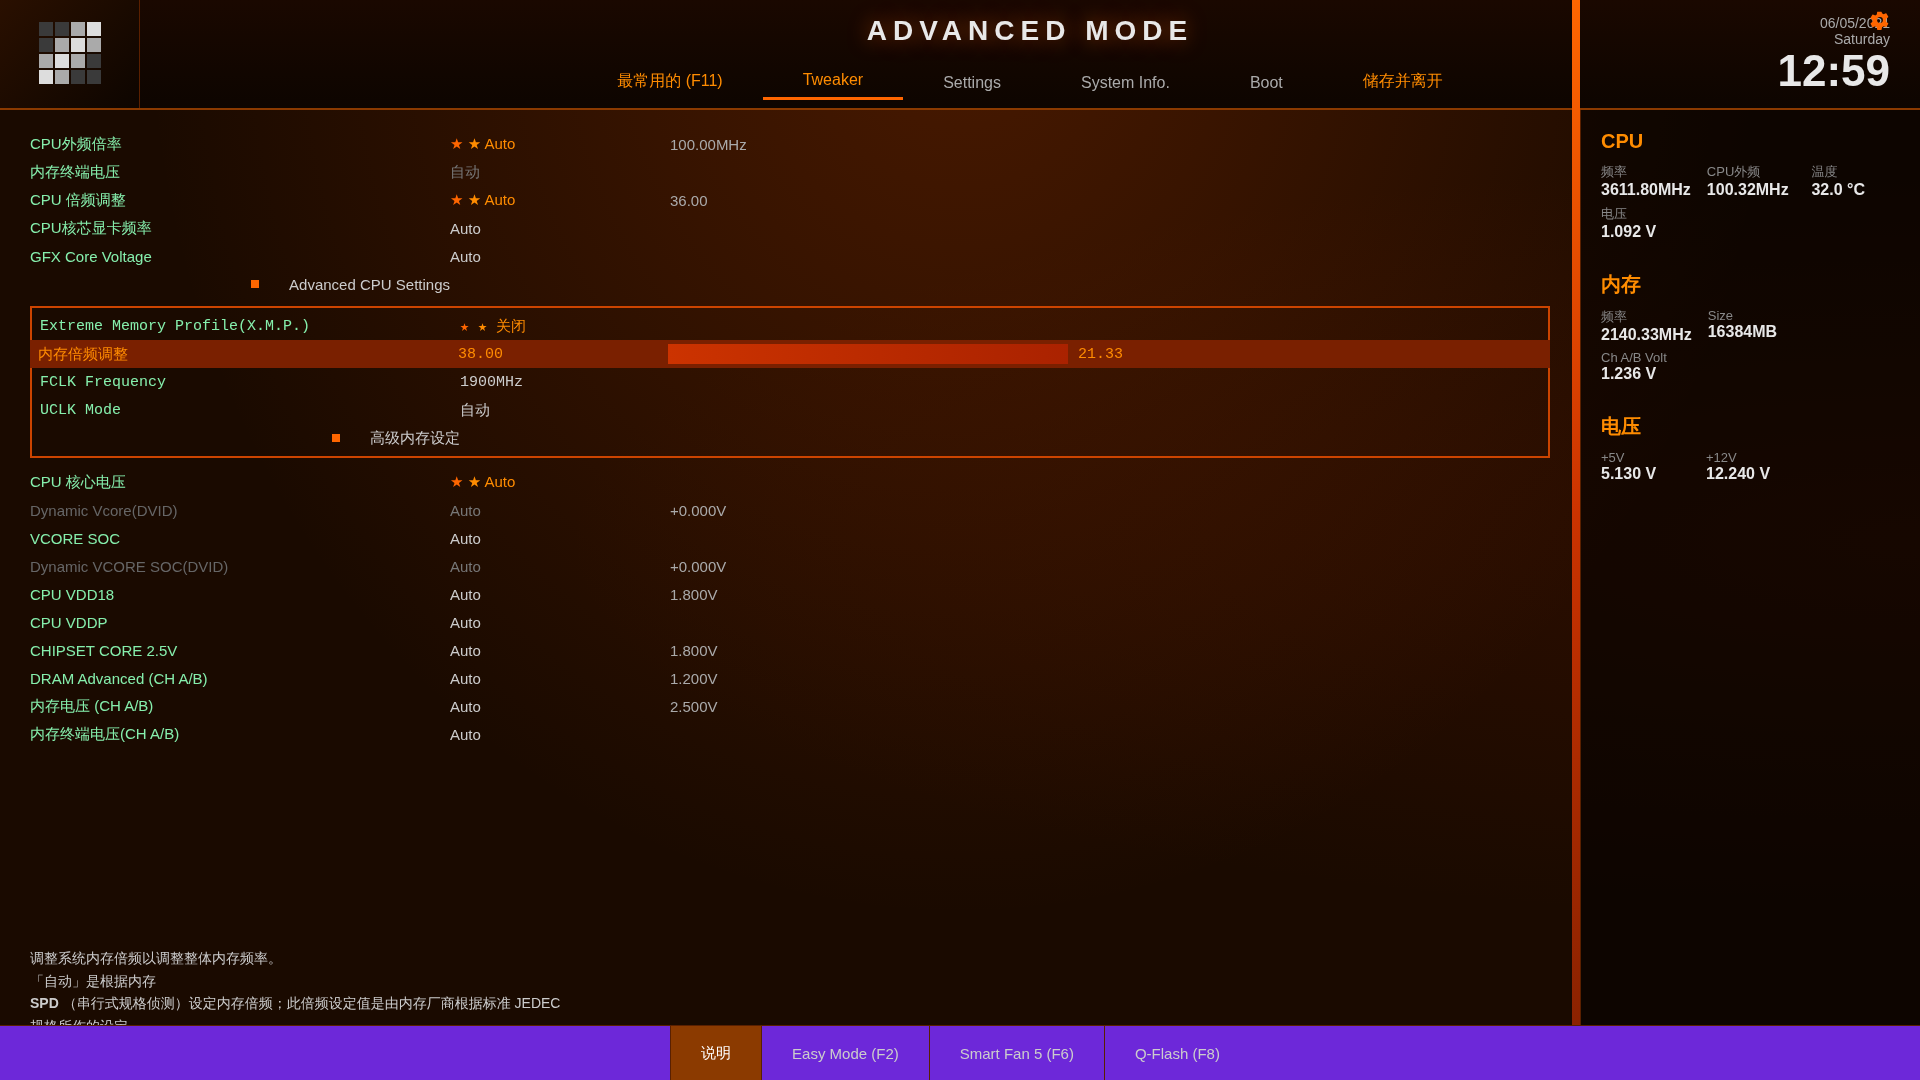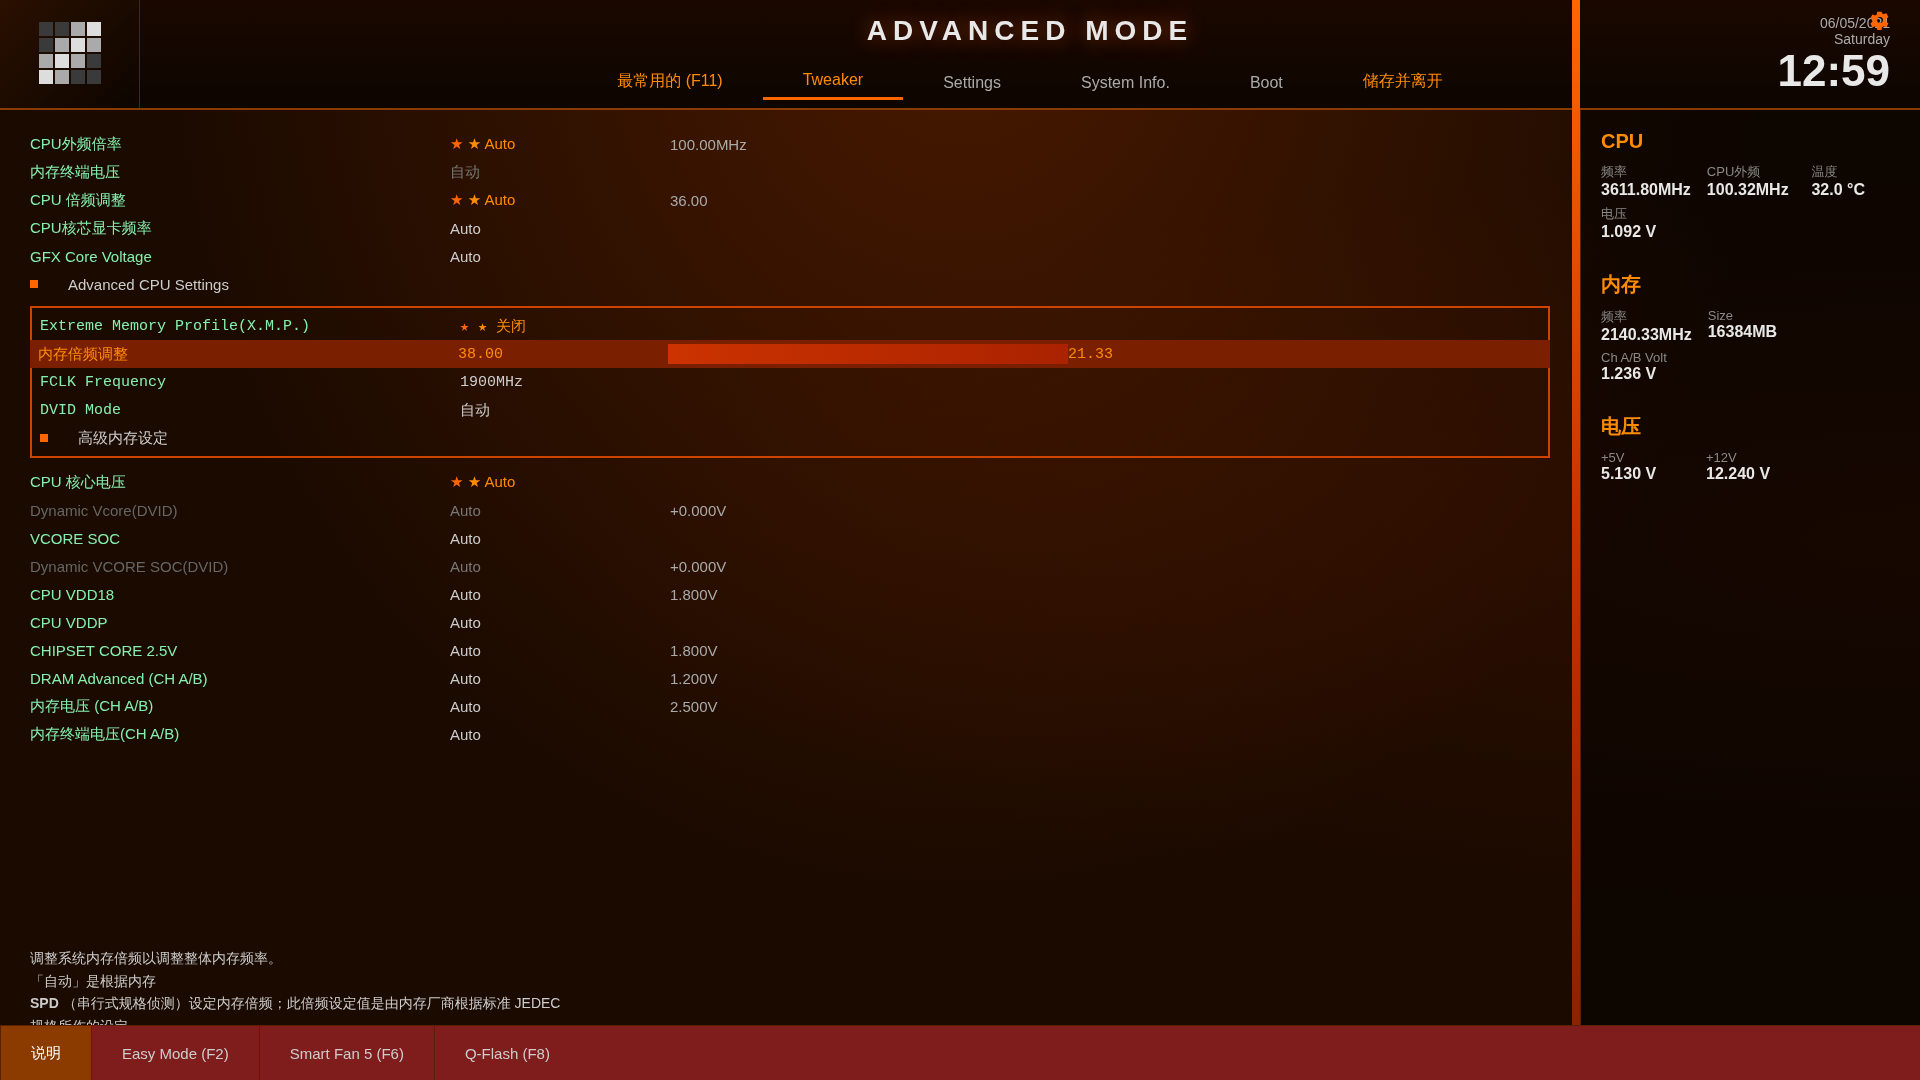--- a/index.html
+++ b/index.html
@@ -147,20 +147,21 @@
 
     .setting-label.dimmed {
       color: #666;
     }
 
     .setting-label.section-link {
       color: #ccc;
       display: flex;
       align-items: center;
       gap: 24px;
+      justify-content: flex-end;
     }
 
     .bullet-orange {
       width: 8px;
       height: 8px;
       background: #ff6600;
       display: inline-block;
       margin-right: 6px;
     }
 
@@ -262,25 +263,25 @@
       line-height: 1.6;
     }
 
     
     .bottom-toolbar {
       position: absolute;
       bottom: 0;
       left: 0;
       right: 0;
       height: 55px;
-      background: #7f1d1d;
+      background: #6d28d9;
       border-top: 1px solid #5a2000;
       display: flex;
       align-items: center;
-      justify-content: flex-start;
+      justify-content: center;
       gap: 0;
     }
 
     .toolbar-btn {
       padding: 0 30px;
       height: 55px;
       display: flex;
       align-items: center;
       font-size: 15px;
       color: #ccc;
@@ -393,30 +394,30 @@
     <div class="bordered-section">
       <div class="setting-row" style="padding: 4px 8px;">
         <div class="setting-label">Extreme Memory Profile(X.M.P.)</div>
         <div class="setting-value starred orange">★ 关闭</div>
       </div>
 
       <div class="setting-row highlighted-row">
         <div class="setting-label" style="color:#ff8c00;">内存倍频调整</div>
         <div class="setting-value" style="color:#ff8c00;">38.00</div>
         <div class="highlighted-bar"></div>
-        <div style="color:#ff8c00; font-size:15px;">21.33</div>
+        <div style="color:#ff8c00; margin-left:10px; font-size:15px;">21.33</div>
       </div>
 
       <div class="setting-row" style="padding: 4px 8px;">
         <div class="setting-label">FCLK Frequency</div>
         <div class="setting-value">1900MHz</div>
       </div>
 
       <div class="setting-row" style="padding: 4px 8px;">
-        <div class="setting-label">DVID Mode</div>
+        <div class="setting-label">UCLK Mode</div>
         <div class="setting-value">自动</div>
       </div>
 
       <div class="setting-row" style="padding: 4px 8px;">
         <div class="setting-label section-link">
           <span class="bullet-orange"></span>
           <span>高级内存设定</span>
         </div>
       </div>
     </div>

